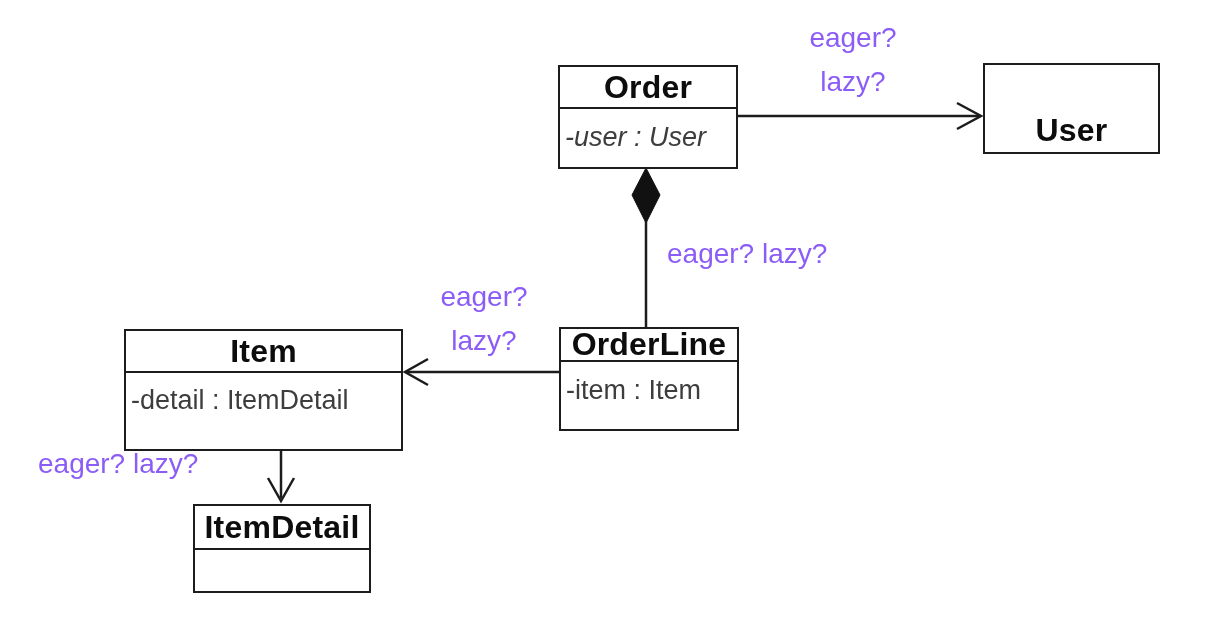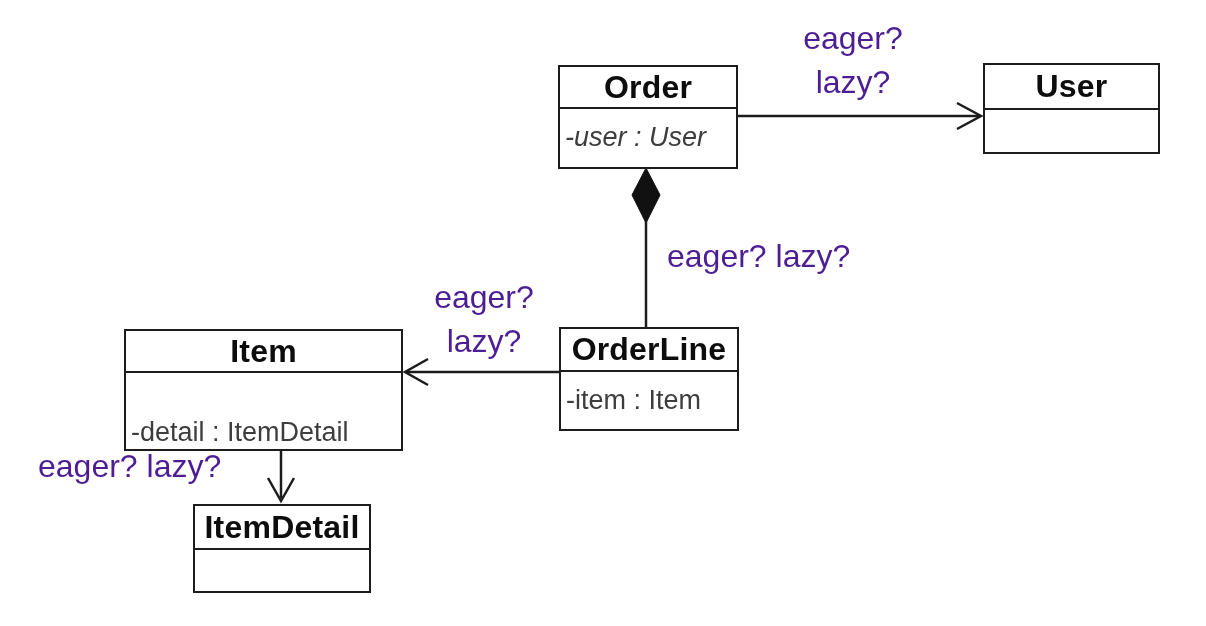--- a/index.html
+++ b/index.html
@@ -43,22 +43,22 @@
     box-sizing: border-box;
     display: flex;
     align-items: center;
     font-size: 27px;
     color: #3d3d3d;
     padding-left: 5px;
     white-space: nowrap;
   }
   .rel-label {
     position: absolute;
-    font-size: 32px;
-    color: #4c1d95;
+    font-size: 28px;
+    color: #8b5cf6;
     white-space: nowrap;
   }
   .rel-label.two-line {
     text-align: center;
     transform: translateX(-50%);
     line-height: 44px;
   }
   .stroke {
     stroke: #1c1c1c;
     stroke-width: 2.5;
@@ -88,32 +88,32 @@
     <line class="stroke" x1="281" y1="431" x2="281" y2="498"></line>
     <polyline class="stroke" points="268,478 281,501 294,478"></polyline>
   </svg>
 
   <div class="uml-class" style="left:558px; top:65px; width:180px; height:104px;">
     <div class="title" style="height:42px;">Order</div>
     <div class="attrs" style="height:57px;font-style:italic;">-user : User</div>
   </div>
 
   <div class="uml-class" style="left:983px; top:63px; width:177px; height:91px;">
-    <div class="title" style="height:45px;">User</div>
+    <div class="title" style="height:45px;margin-top:44px;">User</div>
     <div class="attrs" style="height:41px;"></div>
   </div>
 
   <div class="uml-class" style="left:559px; top:327px; width:180px; height:104px;">
-    <div class="title" style="height:43px;">OrderLine</div>
+    <div class="title" style="height:33px;">OrderLine</div>
     <div class="attrs" style="height:56px;">-item : Item</div>
   </div>
 
   <div class="uml-class" style="left:124px; top:329px; width:279px; height:122px;">
     <div class="title" style="height:42px;">Item</div>
-    <div class="attrs" style="height:55px;margin-top:32px;">-detail : ItemDetail</div>
+    <div class="attrs" style="height:55px;">-detail : ItemDetail</div>
   </div>
 
   <div class="uml-class" style="left:193px; top:504px; width:178px; height:89px;text-align:right;">
     <div class="title" style="height:44px;">ItemDetail</div>
     <div class="attrs" style="height:40px;"></div>
   </div>
 
   <div class="rel-label two-line" style="left:853px; top:16px;">
     <div>eager?</div>
     <div>lazy?</div>

